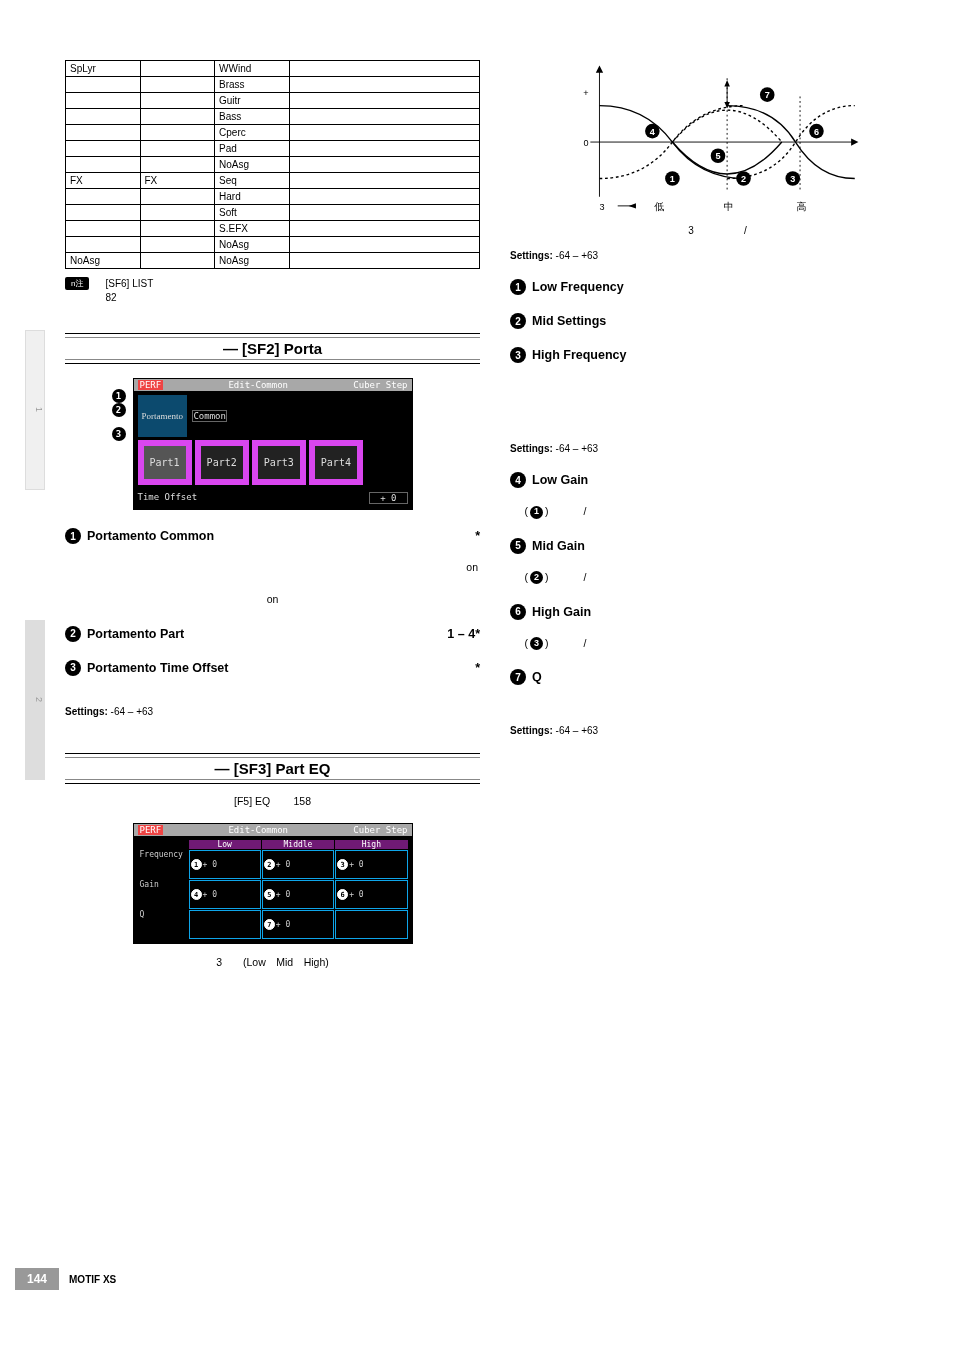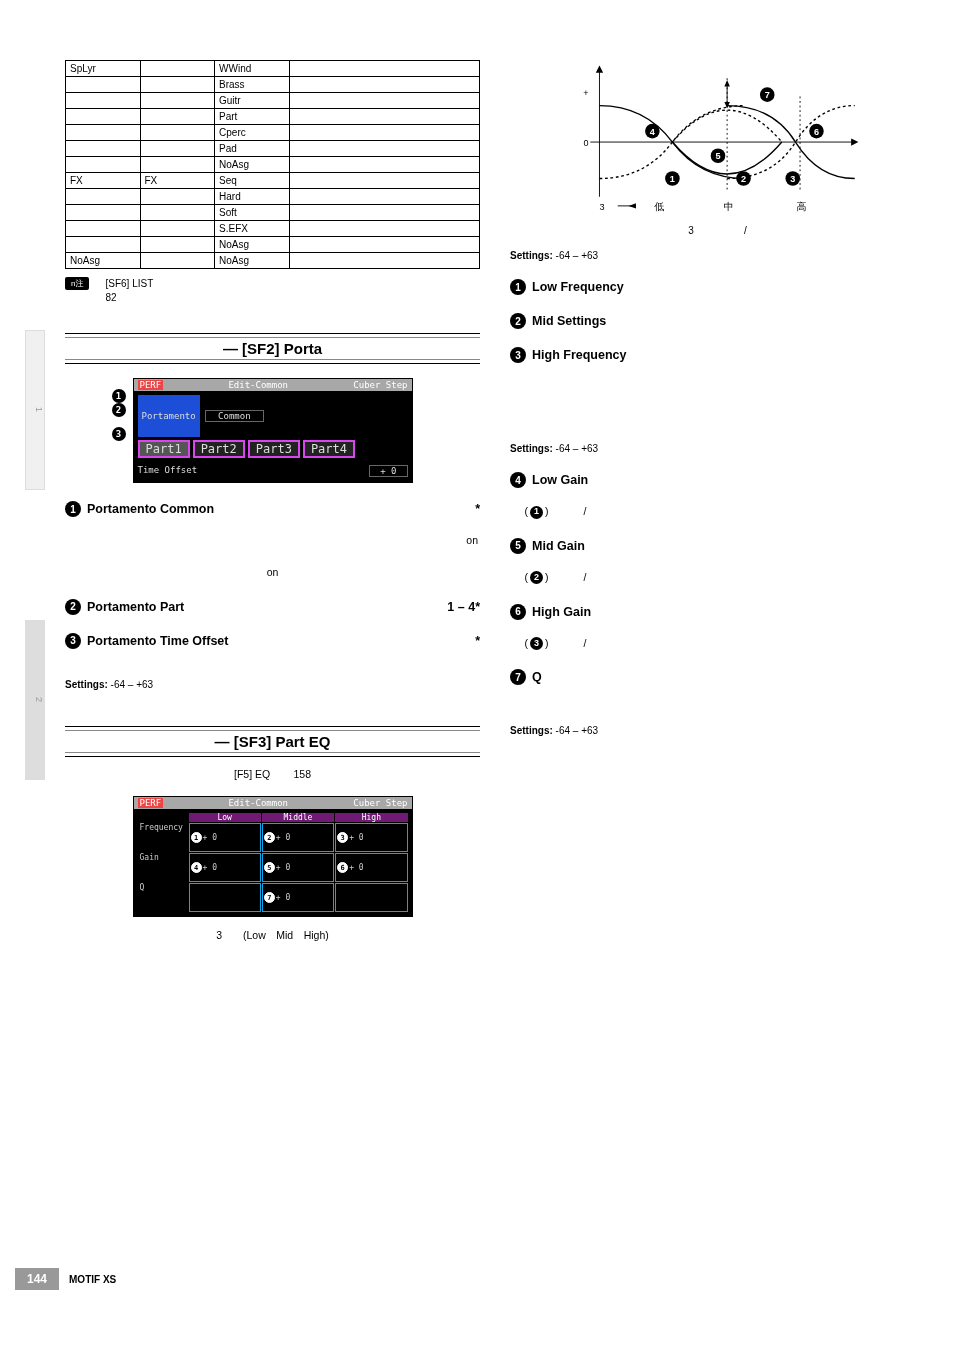--- a/index.html
+++ b/index.html
@@ -115,21 +115,21 @@
     display:flex;
     justify-content:space-between;
     background:#a8a8a8;
     color:#fff;
     padding:1px 4px;
     font-size:9px;
   }
   .lcd-title .mode { background:#ef4444; color:#fff; padding:0 2px;}
   .lcd-body { padding:4px; min-height:50px; position:relative; }
   .lcd-tabs { display:flex; gap:3px; margin-top:3px;}
-  .lcd-tab { border:2px solid #d946ef; padding:0 6px; font-size:12px; background:#222;}
+  .lcd-tab { border:6px solid #d946ef; padding:11px 6px; font-size:10px; background:#222;}
   .lcd-tab.active { background:#555;}
   .lcd-row { display:flex; justify-content:space-between; padding:1px 0;}
   .lcd-callout-badge {
     position:absolute;
     left:-22px;
     width:14px; height:14px;
     border-radius:50%;
     background:#000;
     color:#fff;
     font-size:9px;
@@ -264,21 +264,21 @@
             </tr>
             <tr>
               <td></td>
               <td></td>
               <td>Guitr</td>
               <td></td>
             </tr>
             <tr>
               <td></td>
               <td></td>
-              <td>Part</td>
+              <td>Bass</td>
               <td></td>
             </tr>
             <tr>
               <td></td>
               <td></td>
               <td>Cperc</td>
               <td></td>
             </tr>
             <tr>
               <td></td>
@@ -344,22 +344,22 @@
       <div class="lcd">
         <div class="lcd-title">
           <span class="mode">PERF</span>
           <span>Edit-Common</span>
           <span>Cuber Step</span>
         </div>
         <div class="lcd-body">
           <span class="lcd-callout-badge" style="top:-2px">1</span>
           <span class="lcd-callout-badge" style="top:12px">2</span>
           <span class="lcd-callout-badge" style="top:36px">3</span>
-          <div style="background:#1d4ed8;display:inline-block;padding:16px 4px;">Portamento</div>
-          <div style="border:1px solid #666;padding:0 12px;display:inline-block;margin-top:4px;">Common</div>
+          <div style="background:#0c4a6e;display:inline-block;padding:16px 4px;font-family:Liberation Serif, serif;">Portamento</div>
+          <div style="border:1px solid #666;padding:0 0;display:inline-block;margin-top:4px;">Common</div>
           <div class="lcd-tabs">
             <span class="lcd-tab active">Part1</span>
             <span class="lcd-tab">Part2</span>
             <span class="lcd-tab">Part3</span>
             <span class="lcd-tab">Part4</span>
           </div>
           <div class="lcd-row" style="margin-top:6px">
             <span>Time Offset</span>
             <span style="border:1px solid #666;padding:0 10px">+ 0</span>
           </div>

